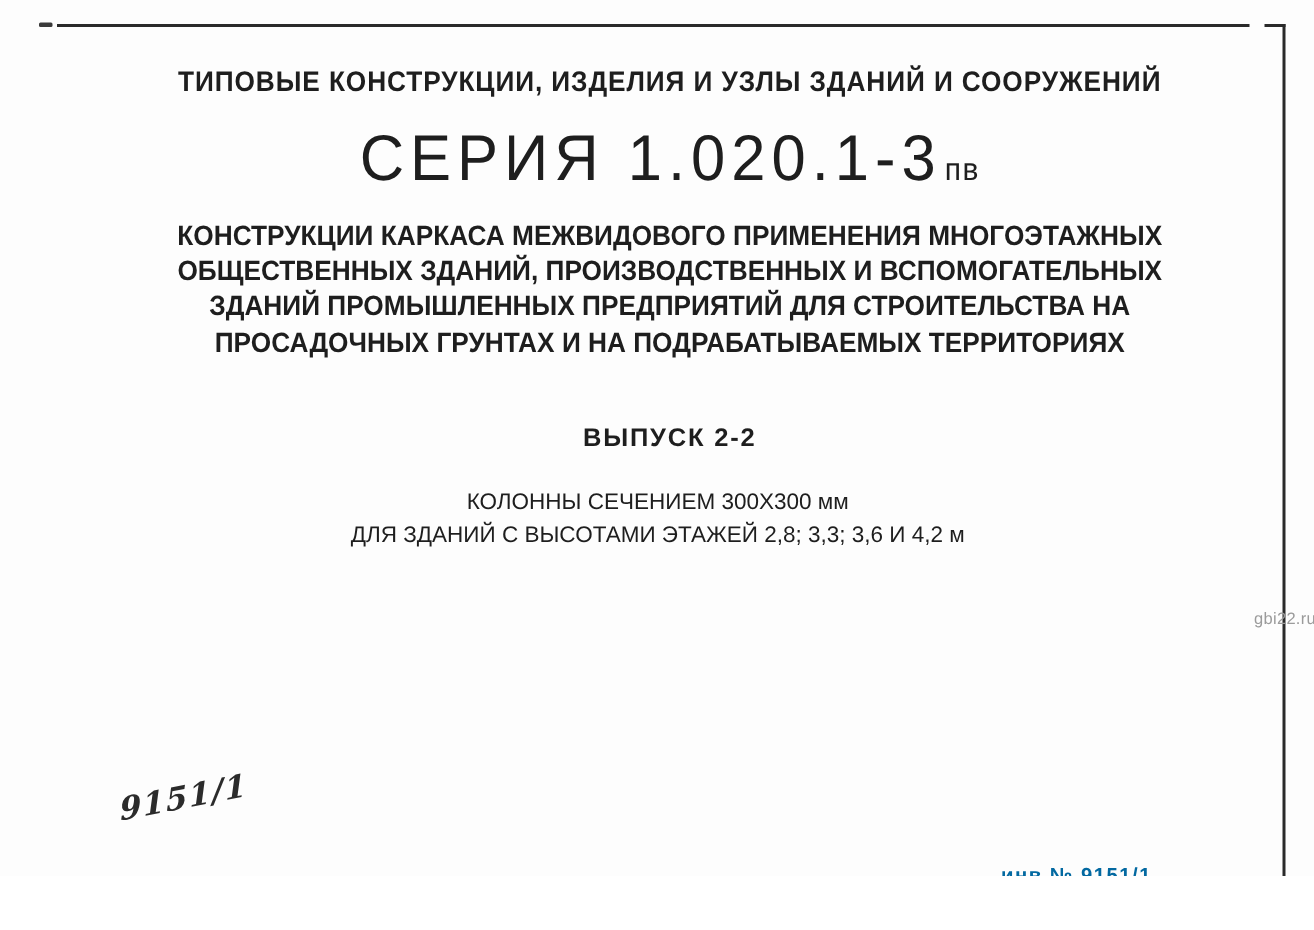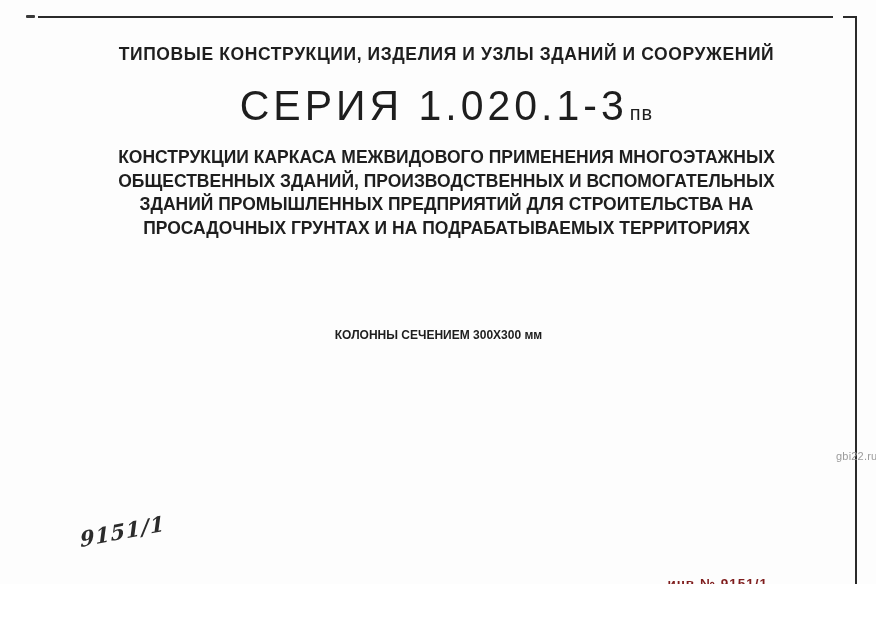--- a/index.html
+++ b/index.html
@@ -74,22 +74,22 @@
     top: 282px;
     font-size: 17px;
     font-weight: bold;
     letter-spacing: 1.2px;
   }
   .subject-block {
     position: absolute;
     left: 22px; right: 21px;
     top: 324px;
     text-align: center;
-    font-size: 12px;
-    font-weight: bold;
+    font-size: 15px;
+    font-weight: normal;
     line-height: 22px;
     white-space: nowrap;
   }
   .doctype-line {
     top: 420px;
     font-size: 17.5px;
     font-weight: bold;
     letter-spacing: 1.6px;
   }
   .handwritten {
@@ -104,26 +104,26 @@
     transform: rotate(-11deg) skewX(-8deg);
     transform-origin: left center;
     white-space: nowrap;
   }
   .inventory {
     position: absolute;
     right: 108px; top: 576px;
     font-size: 13.5px;
     font-weight: bold;
     letter-spacing: 1px;
-    color: #7f1d1d;
+    color: #0369a1;
     white-space: nowrap;
   }
   .watermark {
     position: absolute;
-    left: 836px; top: 450px;
+    left: 836px; top: 407px;
     font-size: 11px;
     color: #9b9b9b;
     letter-spacing: 0.2px;
     white-space: nowrap;
     z-index: 5;
   }
 </style>
 </head>
 <body>
 
@@ -139,23 +139,25 @@
     <span>СЕРИЯ 1.020.1-3</span><span class="series-suffix">пв</span>
   </div>
 
   <div class="desc-block">
     <div>КОНСТРУКЦИИ КАРКАСА МЕЖВИДОВОГО ПРИМЕНЕНИЯ МНОГОЭТАЖНЫХ</div>
     <div>ОБЩЕСТВЕННЫХ ЗДАНИЙ, ПРОИЗВОДСТВЕННЫХ И ВСПОМОГАТЕЛЬНЫХ</div>
     <div>ЗДАНИЙ ПРОМЫШЛЕННЫХ ПРЕДПРИЯТИЙ ДЛЯ СТРОИТЕЛЬСТВА НА</div>
     <div>ПРОСАДОЧНЫХ ГРУНТАХ И НА ПОДРАБАТЫВАЕМЫХ ТЕРРИТОРИЯХ</div>
   </div>
 
+  <div class="tline issue-line">ВЫПУСК 2-2</div>
 
   <div class="subject-block">
     <div>КОЛОННЫ СЕЧЕНИЕМ 300Х300 мм</div>
+    <div>ДЛЯ ЗДАНИЙ С ВЫСОТАМИ ЭТАЖЕЙ 2,8; 3,3; 3,6 И 4,2 м</div>
   </div>
 
 
   <div class="handwritten">9151/1</div>
 
   <div class="inventory">инв № 9151/1</div>
 
   <div class="watermark">gbi22.ru</div>
 
 </div>

